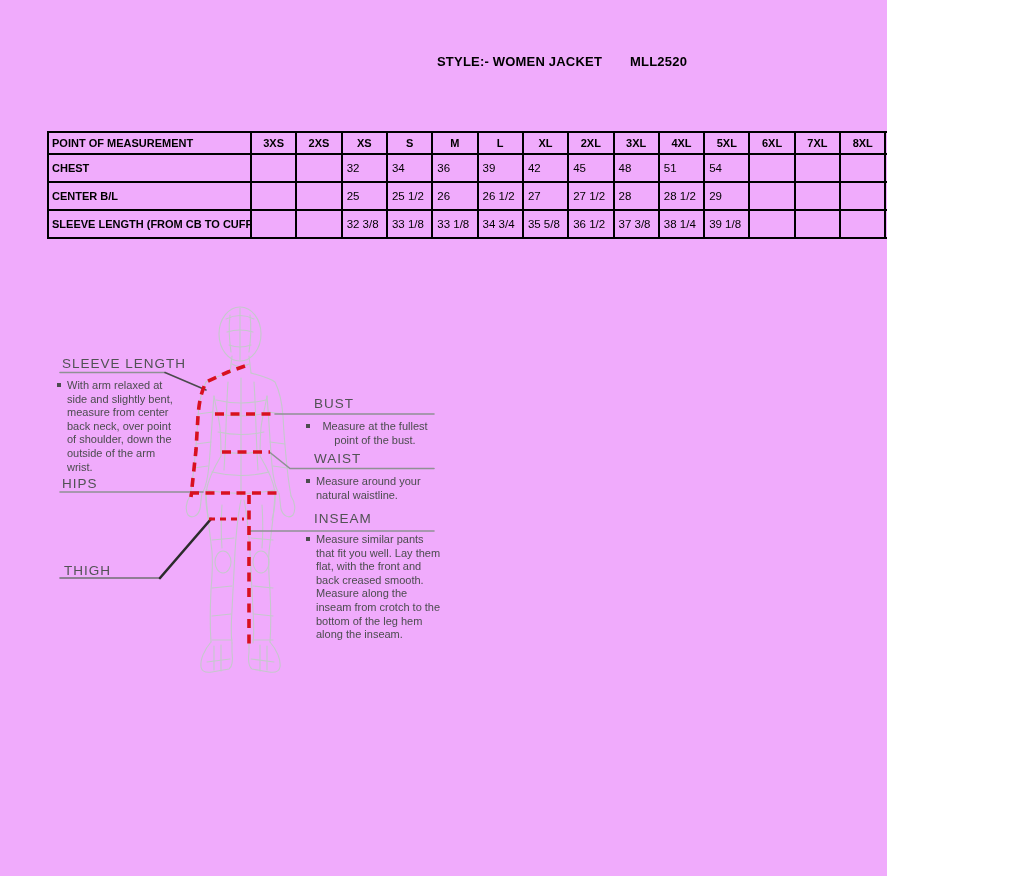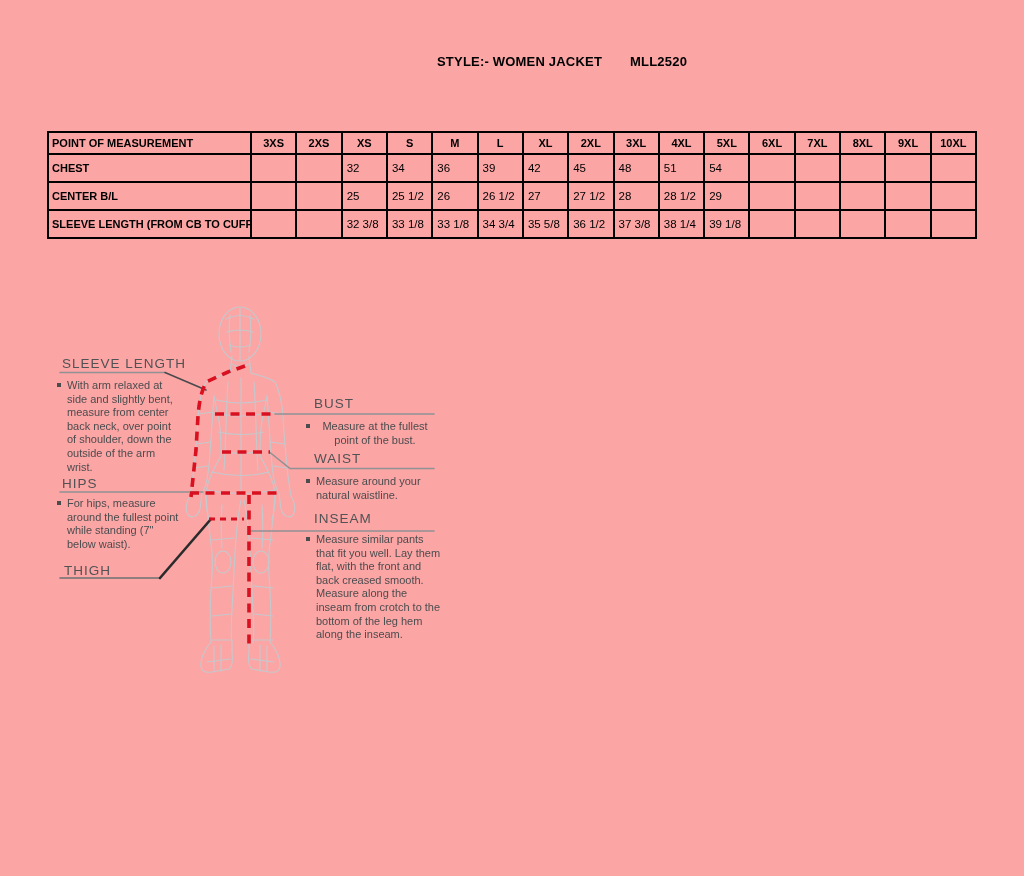--- a/index.html
+++ b/index.html
@@ -1,16 +1,16 @@
 <!DOCTYPE html>
 <html><head>
 <meta charset="utf-8">
 <style>
   html,body{margin:0;padding:0;background:#fff;}
-  #page{position:relative;width:1024px;height:876px;background:#fca5a5;overflow:hidden;
+  #page{position:relative;width:887px;height:876px;background:#f0abfc;overflow:hidden;
         font-family:"Liberation Sans",sans-serif;color:#000;}
 
   
   .doc-title{position:absolute;top:54px;left:437px;font-size:13px;font-weight:bold;
              letter-spacing:.2px;white-space:nowrap;}
   .doc-title .code{margin-left:28px;}
 
   
   .table-wrap{position:absolute;left:47px;top:131px;}
   table.size-chart{border-collapse:collapse;table-layout:fixed;width:930px;}
@@ -229,24 +229,20 @@
     </g>
   </svg>
 
   <div class="dg-heading" id="h-sleeve">SLEEVE LENGTH</div>
   <div class="dg-desc" id="d-sleeve">
     <span class="bullet"></span>
     <span class="txt">With arm relaxed at side and slightly bent, measure from center back neck, over point of shoulder, down the outside of the arm wrist.</span>
   </div>
 
   <div class="dg-heading" id="h-hips">HIPS</div>
-  <div class="dg-desc" id="d-hips">
-    <span class="bullet"></span>
-    <span class="txt">For hips, measure around the fullest point while standing (7" below waist).</span>
-  </div>
 
   <div class="dg-heading" id="h-thigh">THIGH</div>
 
   <div class="dg-heading" id="h-bust">BUST</div>
   <div class="dg-desc" id="d-bust">
     <span class="bullet"></span>
     <span class="txt">Measure at the fullest point of the bust.</span>
   </div>
 
   <div class="dg-heading" id="h-waist">WAIST</div>

